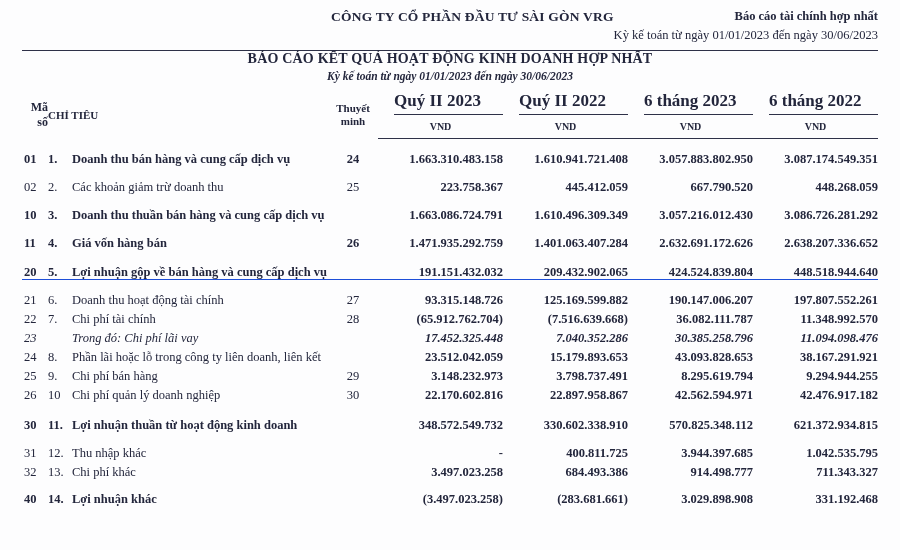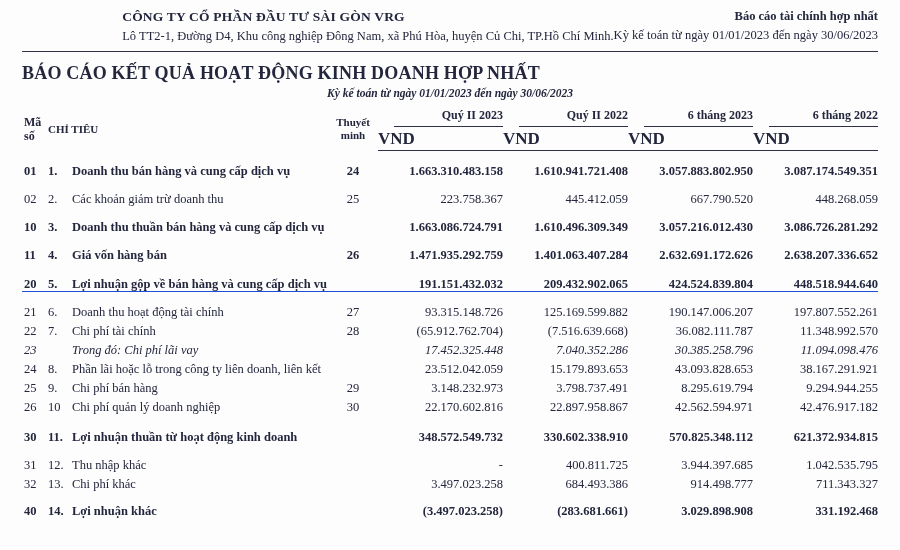--- a/index.html
+++ b/index.html
@@ -13,58 +13,57 @@
 
   
   .doc-header{display:flex;justify-content:flex-end;align-items:flex-start;}
   .company-name{font-weight:bold;font-size:13.5px;letter-spacing:.2px;}
   .company-address{font-size:12.5px;margin-top:4px;}
   .report-type{font-weight:bold;font-size:12.5px;text-align:right;}
   .report-period{font-size:12.5px;margin-top:4px;text-align:right;}
   .top-rule{border:none;border-top:1.6px solid #2e3148;margin:7px 0 0 0;}
 
   
-  .title{font-weight:bold;font-size:18px;margin-top:11px;letter-spacing:.2px;}
+  .title{text-align:center;font-weight:bold;font-size:14px;letter-spacing:.2px;}
   .subtitle{text-align:center;font-weight:bold;font-style:italic;font-size:11.5px;margin-top:3px;}
 
   
   table{width:856px;border-collapse:collapse;table-layout:fixed;margin-top:9px;font-size:12.5px;}
   th,td{padding:0;}
   col.c-code{width:26px;}
   col.c-item{width:280px;}
   col.c-note{width:50px;}
   col.c-num{width:125px;}
 
   thead th{font-weight:bold;}
-  .th-code{text-align:left;vertical-align:middle;white-space:pre-line;font-size:12px;line-height:1.2;padding-left:2px;}
+  .th-code{text-align:right;vertical-align:middle;white-space:pre-line;font-size:12px;line-height:1.2;padding-left:2px;}
   .th-item{text-align:left;vertical-align:middle;font-size:11px;}
   .th-note{text-align:center;vertical-align:middle;white-space:pre-line;font-size:11px;line-height:1.2;}
   .th-period{vertical-align:bottom;}
-  .phead{margin-left:16px;text-align:right;border-bottom:1.2px solid #2e3148;padding-bottom:3px;font-size:12px;}
+  .phead{margin-left:16px;text-align:left;border-bottom:1.2px solid #2e3148;padding-bottom:3px;font-size:17px;}
   tr.h2 th{border-bottom:1.2px solid #2e3148;height:23px;vertical-align:middle;}
-  tr.h2 .vnd{text-align:left;font-size:17px;}
+  tr.h2 .vnd{text-align:center;font-size:10px;}
 
   tbody td{vertical-align:bottom;line-height:1.15;}
   td.code{text-align:left;padding-left:2px;}
   td.note{text-align:center;}
-  td.num{text-align:right;white-space:nowrap;}
+  td.num{text-align:right;white-space:nowrap;font-weight:bold;}
   .ord{display:inline-block;width:24px;}
   tr.b td{font-weight:bold;}
   tr.i td{font-style:italic;}
   tr.rule td{border-top:1px solid #1d4ed8;margin-top:16px;}
 </style>
 </head>
 <body>
 
 <div class="page">
 
   <div class="doc-header">
     <div>
       <div class="company-name">CÔNG TY CỔ PHẦN ĐẦU TƯ SÀI GÒN VRG</div>
-      <div class="company-address">Lô TT2-1, Đường D4, Khu công nghiệp Đông Nam, xã Phú Hòa, huyện Củ Chi, TP.Hồ Chí Minh.</div>
     </div>
     <div>
       <div class="report-type">Báo cáo tài chính hợp nhất</div>
       <div class="report-period">Kỳ kế toán từ ngày 01/01/2023 đến ngày 30/06/2023</div>
     </div>
   </div>
 
   <hr class="top-rule">
 
   <div class="title">BÁO CÁO KẾT QUẢ HOẠT ĐỘNG KINH DOANH HỢP NHẤT</div>

